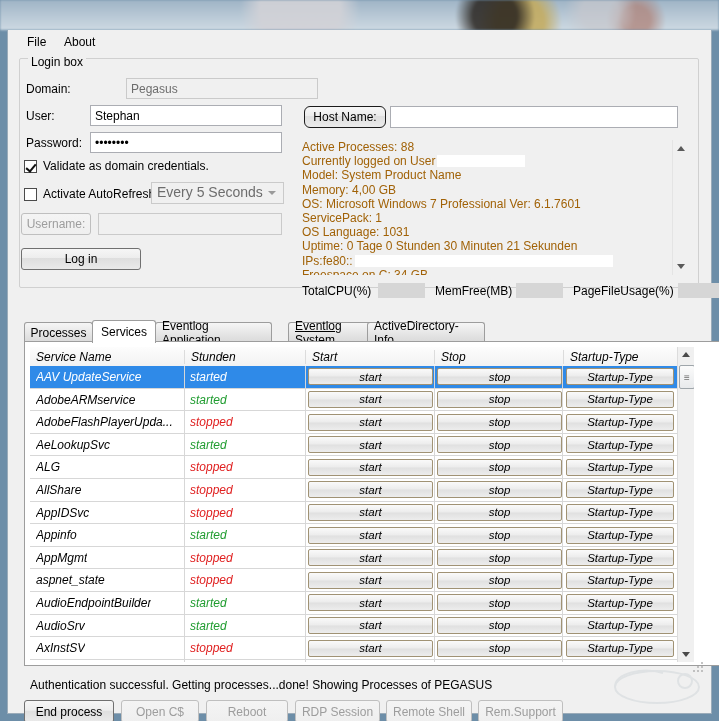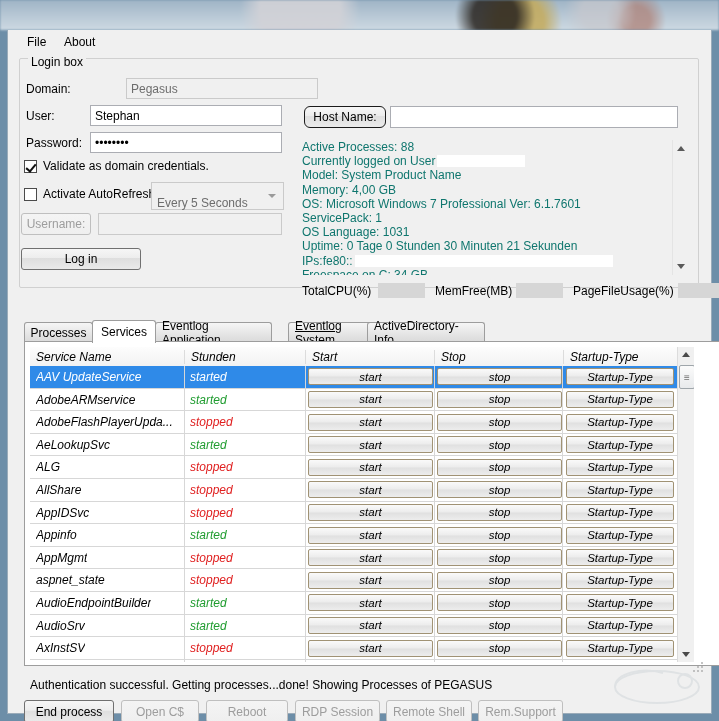--- a/index.html
+++ b/index.html
@@ -115,21 +115,21 @@
   .chk.checked::after {
     content: ""; position: absolute; left: 3px; top: 1px;
     width: 4px; height: 8px; border: solid #111; border-width: 0 2px 2px 0;
     transform: rotate(40deg);
   }
   .chk-lbl { margin-left: 6px; font-size: 12px; color: #000; white-space: nowrap; }
 
   .combo {
     position: absolute; box-sizing: border-box;
     border: 1px solid #cacaca; background: #f0f0f0; color: #6d6d6d;
-    font-size: 12px; padding: 13px 5px;
+    font-size: 14px; padding: 1px 5px;
   }
   .combo .arrow {
     position: absolute; right: 7px; top: 50%; transform: translateY(-50%);
     width: 0; height: 0; border-left: 4px solid transparent; border-right: 4px solid transparent;
     border-top: 4px solid #9a9a9a;
   }
 
   .btn {
     position: absolute; box-sizing: border-box;
     border: 1px solid #707070; border-radius: 3px;
@@ -148,21 +148,21 @@
     background: linear-gradient(180deg, #f7f7f7 0%, #ececec 45%, #dfdfdf 46%, #ebebeb 100%);
     display: flex; align-items: center; justify-content: center; font-size: 12px;
   }
   .hostname-input {
     position: absolute; left: 382px; top: 76px; width: 288px; height: 22px;
   }
   .sysinfo {
     position: absolute; left: 294px; top: 110px; width: 387px; height: 135px;
     background: #f0f0f0; overflow: hidden;
   }
-  .sysinfo-line { font-size: 12px; color: #0f766e; line-height: 14.2px; white-space: nowrap; position: relative; }
+  .sysinfo-line { font-size: 12px; color: #a16207; line-height: 14.2px; white-space: nowrap; position: relative; }
   .redact {
     display: inline-block; background: #fff; height: 12px; vertical-align: -2px;
   }
   .sys-scroll {
     position: absolute; right: 0; top: 0; width: 16px; height: 135px;
     background: #f0f0f0; border-left: 1px solid #e4e4e4;
   }
   .sys-scroll .up, .sys-scroll .dn {
     position: absolute; left: 4px; width: 0; height: 0;
     border-left: 4px solid transparent; border-right: 4px solid transparent;

